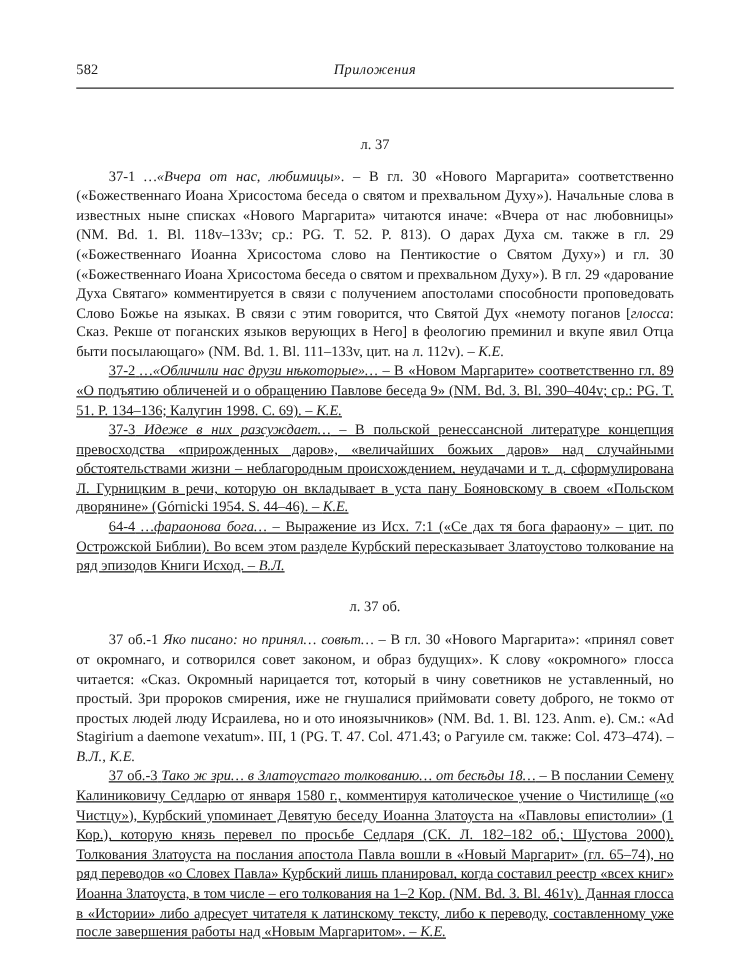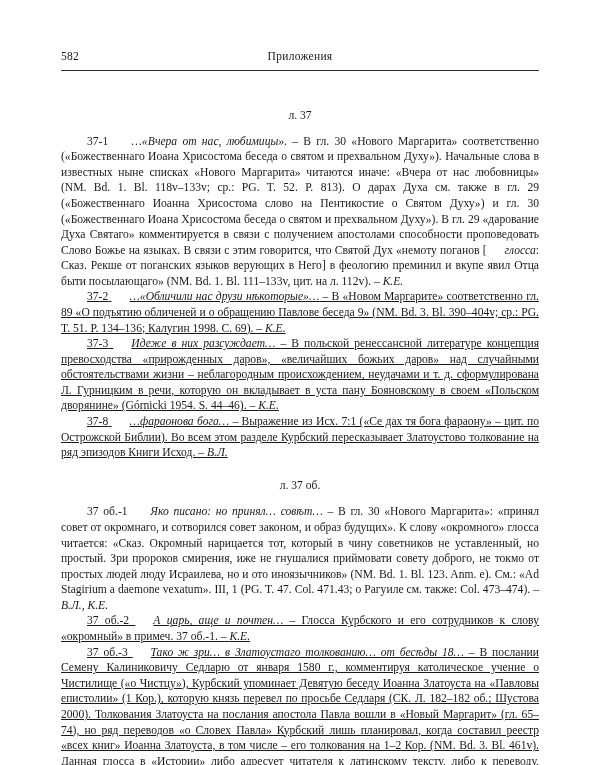--- a/index.html
+++ b/index.html
@@ -39,20 +39,21 @@
     font-size: 11.5px;
     letter-spacing: 0.2px;
     color: #1a1a1a;
   }
   .head-title {
     position: absolute;
     left: 0;
     right: 0;
     top: 0;
     text-align: center;
+    font-style: italic;
     font-size: 11.5px;
     letter-spacing: 0.3px;
     color: #1a1a1a;
   }
   .head-rule {
     position: absolute;
     left: 61px;
     top: 70px;
     width: 478px;
     height: 1px;
@@ -87,21 +88,21 @@
     text-indent: 26px;
     hyphens: manual;
     -webkit-hyphens: manual;
   }
   p.note + p.note {
     margin-top: 0;
     text-decoration: underline;
   }
 
   i, em { font-style: italic; }
-  .ital { font-style: italic; margin-left: 18px; }
+  .ital { font-style: italic; }
   .sig  { font-style: italic; white-space: nowrap; }
 </style>
 </head>
 <body>
 
 <div class="page">
 
   <div class="running-head">
     <span class="folio">582</span>
     <span class="head-title">Приложения</span>
@@ -111,24 +112,23 @@
   <div class="text-block">
 
     <div class="folio-mark">л. 37</div>
 
     <p class="note"><span>37-1</span> <i class="ital">…«Вчера от нас, любимицы»</i><span>. – В гл. 30 «Нового Маргарита» соответственно («Божественнаго Иоана Хрисостома беседа о святом и прехвальном Духу»). Начальные слова в известных ныне списках «Нового Маргарита» читаются иначе: «Вчера от нас любовницы» (NM. Bd. 1. Bl. 118v–133v; ср.: PG. T. 52. P. 813). О дарах Духа см. также в гл. 29 («Божественнаго Иоанна Хрисостома слово на Пентикостие о Святом Духу») и гл. 30 («Божественнаго Иоана Хрисостома беседа о святом и прехвальном Духу»). В гл. 29 «дарование Духа Святаго» комментируется в связи с получением апостолами способности проповедовать Слово Божье на языках. В связи с этим говорится, что Святой Дух «немоту поганов [</span><i class="ital">глосса</i><span>: Сказ. Рекше от поганских языков верующих в Него] в феологию преминил и вкупе явил Отца быти посылающаго» (NM. Bd. 1. Bl. 111–133v, цит. на л. 112v). – </span><span class="sig">К.Е.</span></p>
 
     <p class="note"><span>37-2</span> <i class="ital">…«Обличили нас друзи нѣкоторые»…</i><span> – В «Новом Маргарите» соответственно гл. 89 «О подъятию обличеней и о обращению Павлове беседа 9» (NM. Bd. 3. Bl. 390–404v; ср.: PG. T. 51. P. 134–136; Калугин 1998. С. 69). – </span><span class="sig">К.Е.</span></p>
 
     <p class="note"><span>37-3</span> <i class="ital">Идеже в них разсуждает…</i><span> – В польской ренессансной литературе концепция превосходства «прирожденных даров», «величайших божьих даров» над случайными обстоятельствами жизни – неблагородным происхождением, неудачами и т. д. сформулирована Л. Гурницким в речи, которую он вкладывает в уста пану Бояновскому в своем «Польском дворянине» (Górnicki 1954. S. 44–46). – </span><span class="sig">К.Е.</span></p>
 
-    <p class="note"><span>37-8</span> <i class="ital">…фараонова бога…</i><span> – Выражение из Исх. 7:1 («Се дах тя бога фараону» – цит. по Острожской Библии). Во всем этом разделе Курбский пересказывает Златоустово толкование на ряд эпизодов Книги Исход. – </span><span class="sig">В.Л.</span></p>
+    <p class="note"><span>64-4</span> <i class="ital">…фараонова бога…</i><span> – Выражение из Исх. 7:1 («Се дах тя бога фараону» – цит. по Острожской Библии). Во всем этом разделе Курбский пересказывает Златоустово толкование на ряд эпизодов Книги Исход. – </span><span class="sig">В.Л.</span></p>
 
     <div class="folio-mark second">л. 37 об.</div>
 
     <p class="note"><span>37 об.-1</span> <i class="ital">Яко писано: но принял… совѣт…</i><span> – В гл. 30 «Нового Маргарита»: «принял совет от окромнаго, и сотворился совет законом, и образ будущих». К слову «окромного» глосса читается: «Сказ. Окромный нарицается тот, который в чину советников не уставленный, но простый. Зри пророков смирения, иже не гнушалися приймовати совету доброго, не токмо от простых людей люду Исраилева, но и ото иноязычников» (NM. Bd. 1. Bl. 123. Anm. e). См.: «Ad Stagirium a daemone vexatum». III, 1 (PG. T. 47. Col. 471.43; о Рагуиле см. также: Col. 473–474). – </span><span class="sig">В.Л., К.Е.</span></p>
 
-    <p class="note"><span>37 об.-2</span> <i class="ital">А царь, аще и почтен…</i><span> – Глосса Курбского и его сотрудников к слову «окромный» в примеч. 37 об.-1. – </span><span class="sig">К.Е.</span></p>
 
     <p class="note"><span>37 об.-3</span> <i class="ital">Тако ж зри… в Златоустаго толкованию… от бесѣды 18…</i><span> – В послании Семену Калиниковичу Седларю от января 1580 г., комментируя католическое учение о Чистилище («о Чистцу»), Курбский упоминает Девятую беседу Иоанна Златоуста на «Павловы епистолии» (1 Кор.), которую князь перевел по просьбе Седларя (СК. Л. 182–182 об.; Шустова 2000). Толкования Златоуста на послания апостола Павла вошли в «Новый Маргарит» (гл. 65–74), но ряд переводов «о Словех Павла» Курбский лишь планировал, когда составил реестр «всех книг» Иоанна Златоуста, в том числе – его толкования на 1–2 Кор. (NM. Bd. 3. Bl. 461v). Данная глосса в «Истории» либо адресует читателя к латинскому тексту, либо к переводу, составленному уже после завершения работы над «Новым Маргаритом». – </span><span class="sig">К.Е.</span></p>
 
   </div>
 </div>
 
 </body></html>

